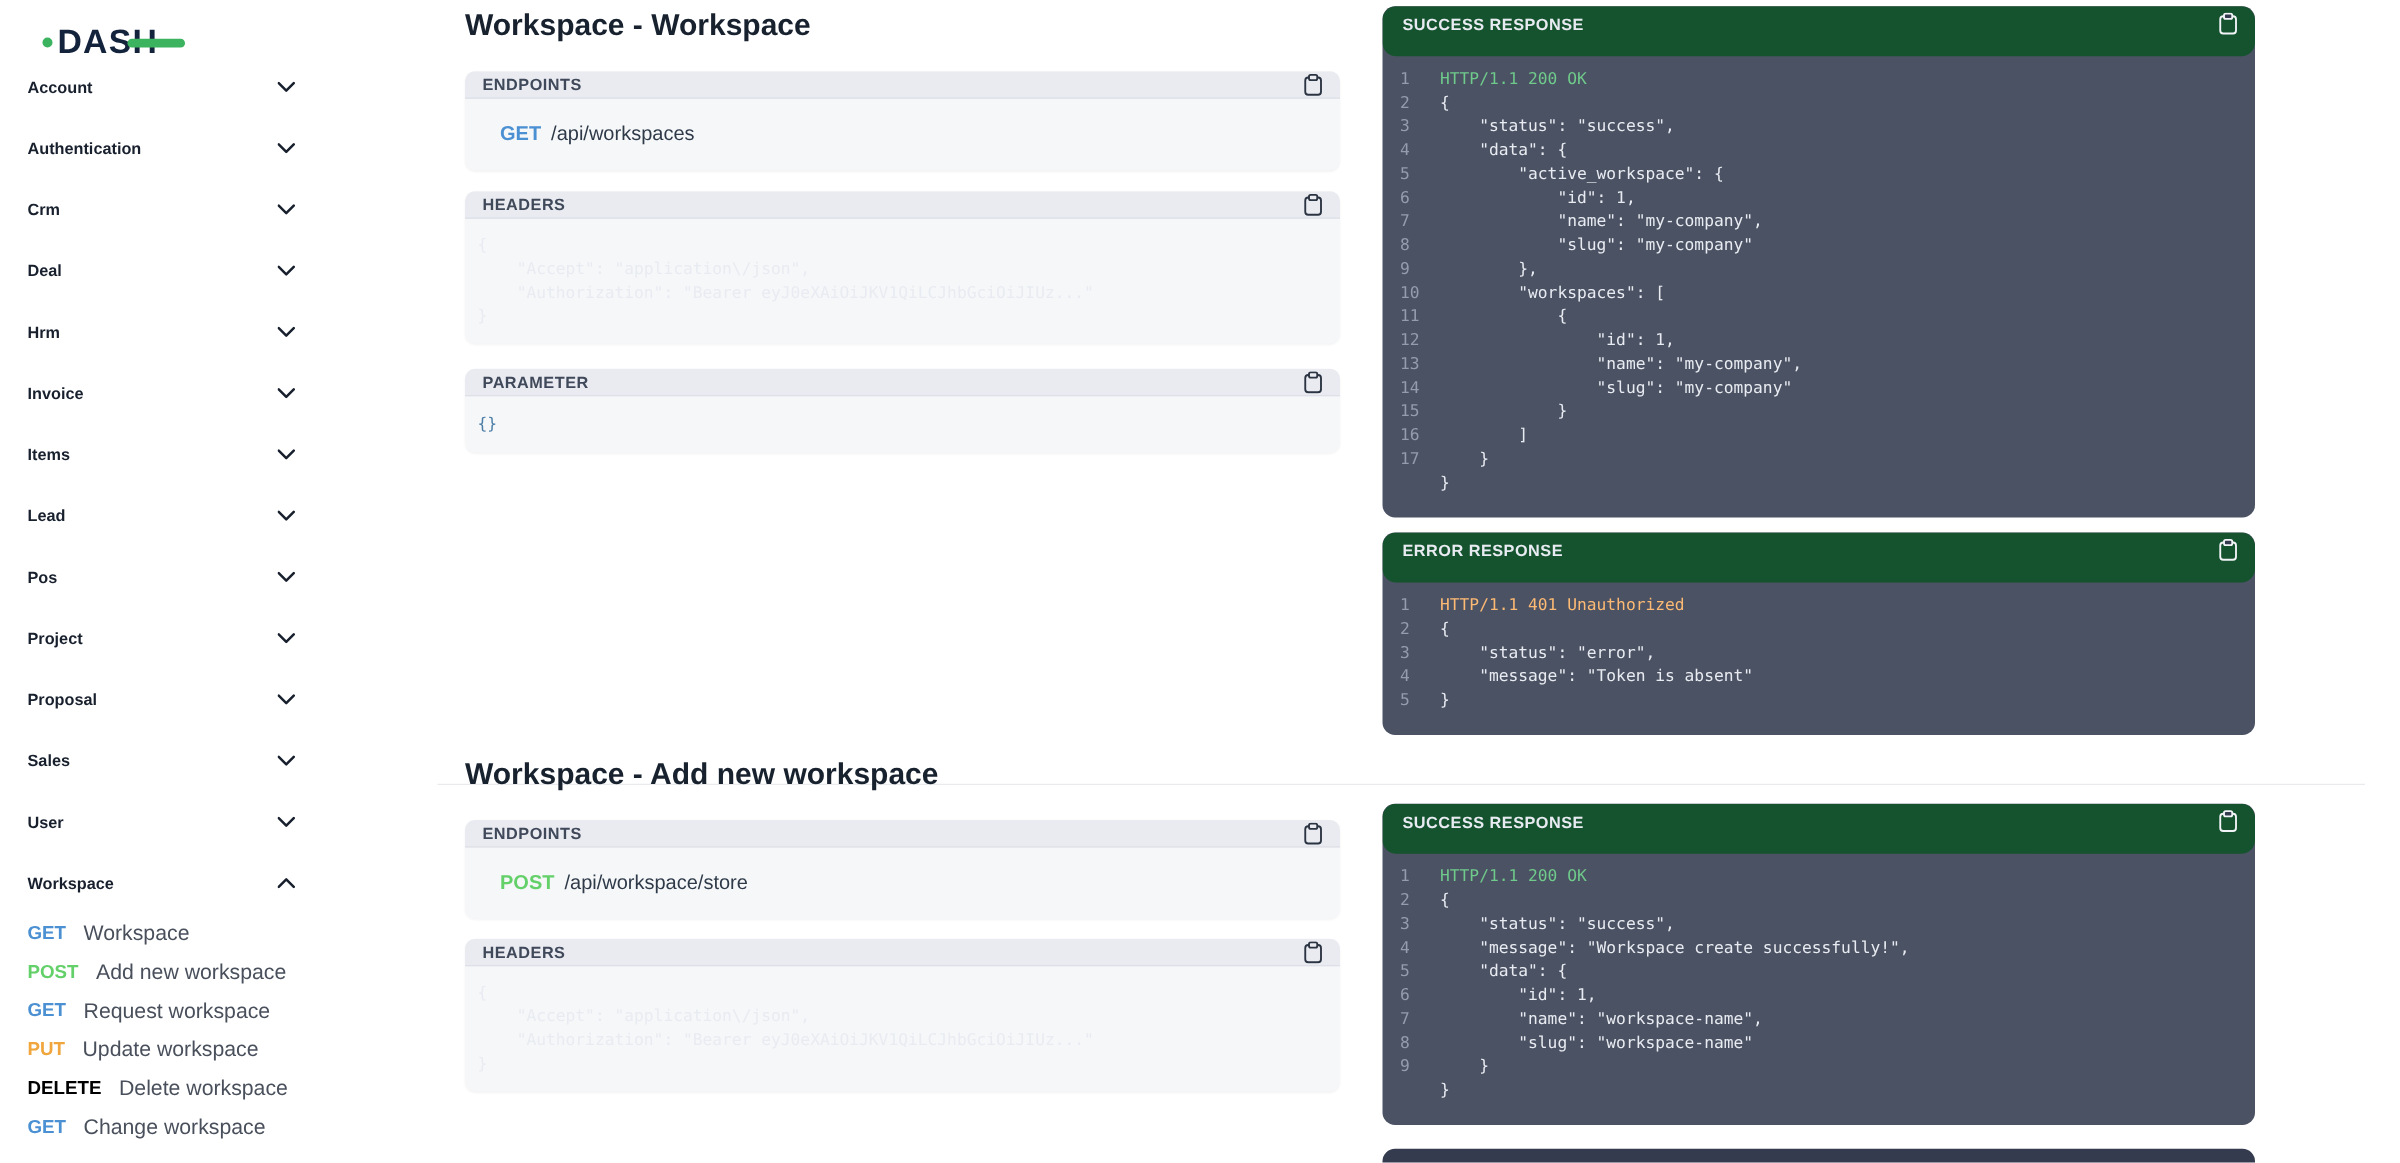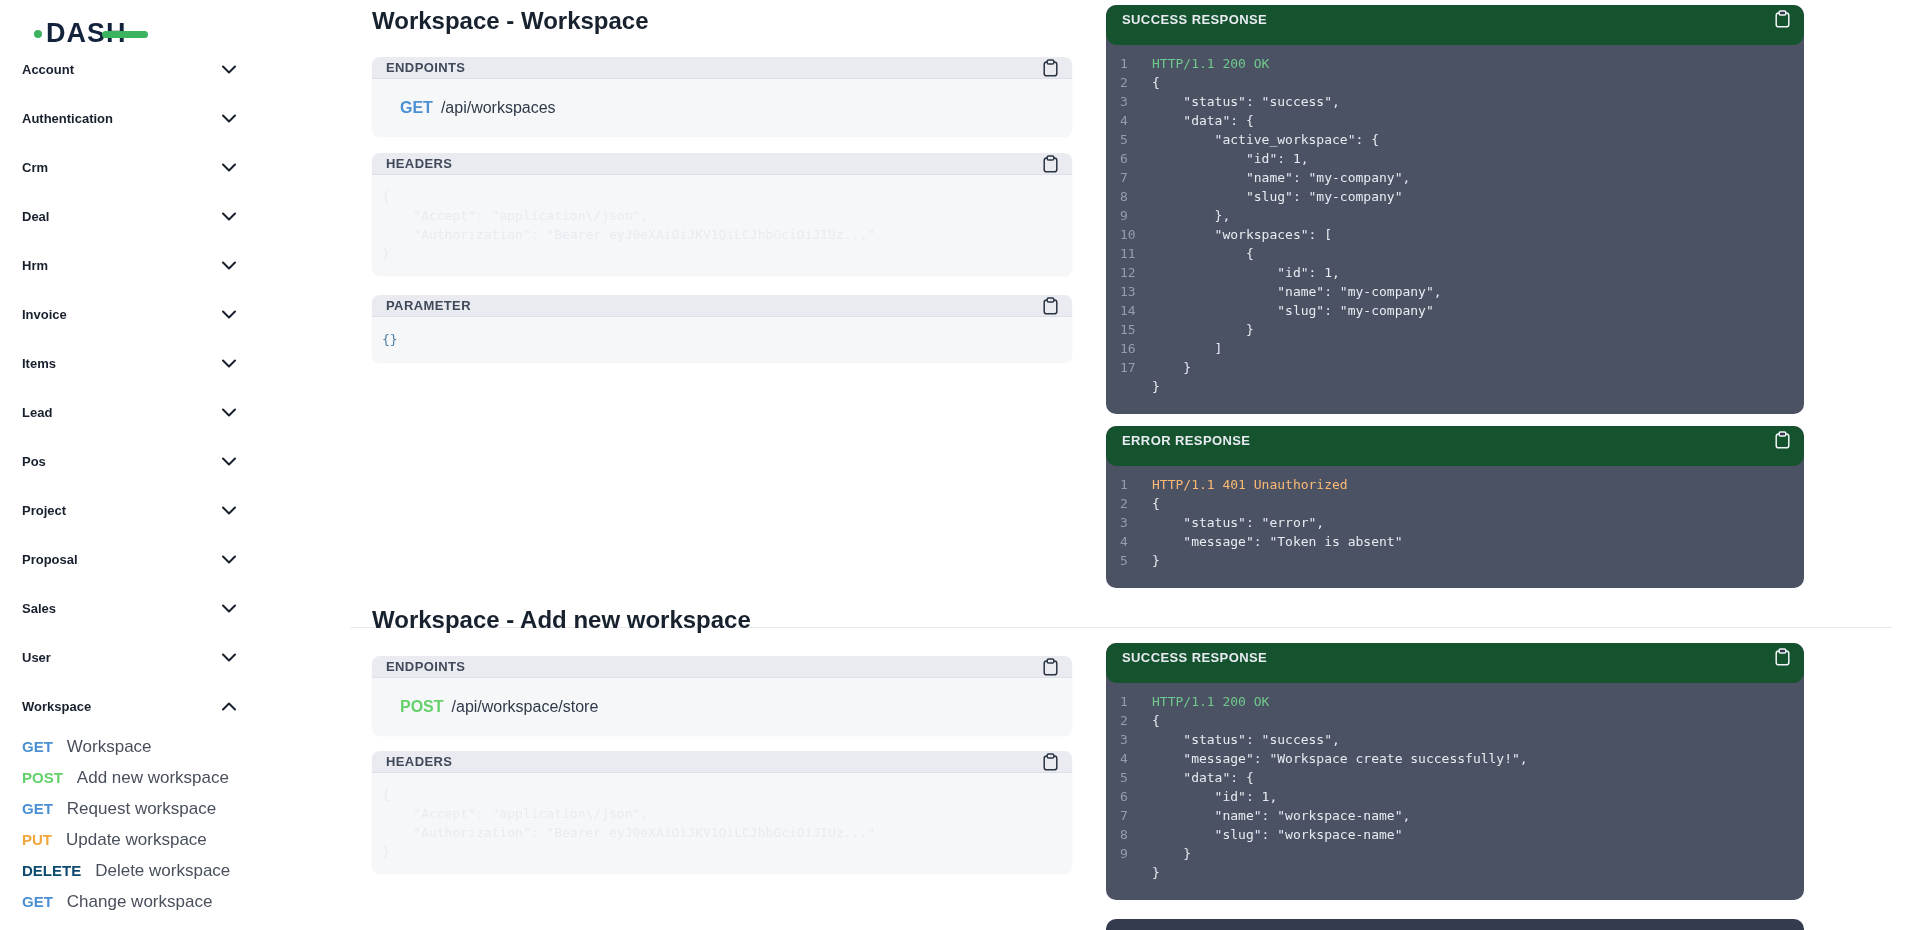--- a/index.html
+++ b/index.html
@@ -16,21 +16,21 @@
 
   .nav { position:absolute; left:0; right:0; top:56px; bottom:0; overflow:hidden; }
   .nav-item { height:49px; display:flex; align-items:center; justify-content:space-between;
               padding:0 26px 0 22px; font-size:13px; font-weight:600; color:#18202e; cursor:pointer; }
   .nav-item:first-child { margin-top:-11px; }
   .chev { display:flex; color:#18202e; }
   .sub-list { }
   .sub-item { height:31px; display:flex; align-items:center; gap:14px; padding-left:22px; cursor:pointer; }
   .sub-method { font-size:15px; font-weight:600; }
   .sub-label { font-size:17px; font-weight:400; color:#49505c; }
-  .m-get { color:#4a90d2; } .m-post { color:#64d06a; } .m-put { color:#f0a63c; } .m-del { color:#0c4a6e; }
+  .m-get { color:#4a90d2; } .m-post { color:#64d06a; } .m-put { color:#f0a63c; } .m-del { color:#000000; }
 
   
   .col-left  { position:absolute; left:372px; top:6px; width:700px; height:100%; }
   .col-right { position:absolute; left:1106px; top:5px; width:698px; height:925px; }
   .divider { position:absolute; left:350px; right:28px; top:627px; height:1px; background:#e8eaee; }
 
   .section-title { font-size:24px; line-height:30px; font-weight:700; color:#18222f; }
   .title-2 { margin-top:243px; }
 
   

